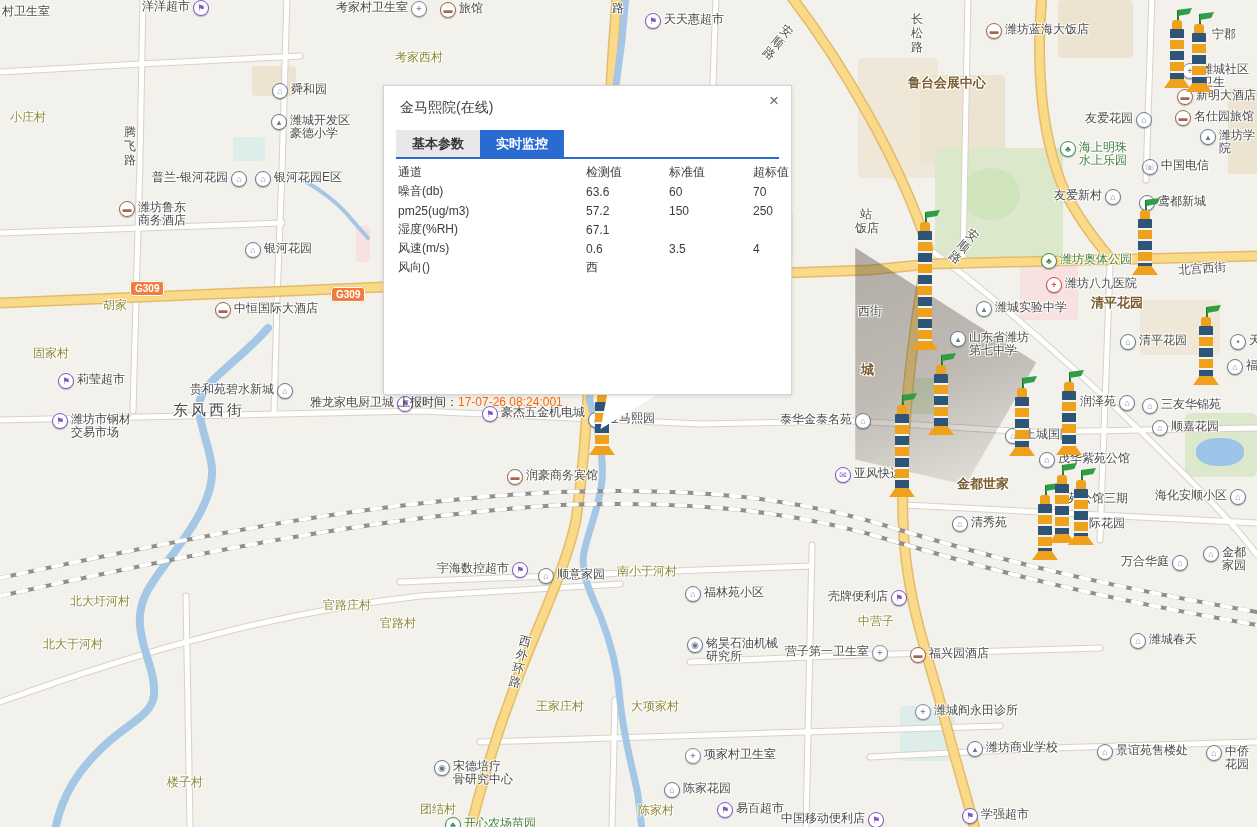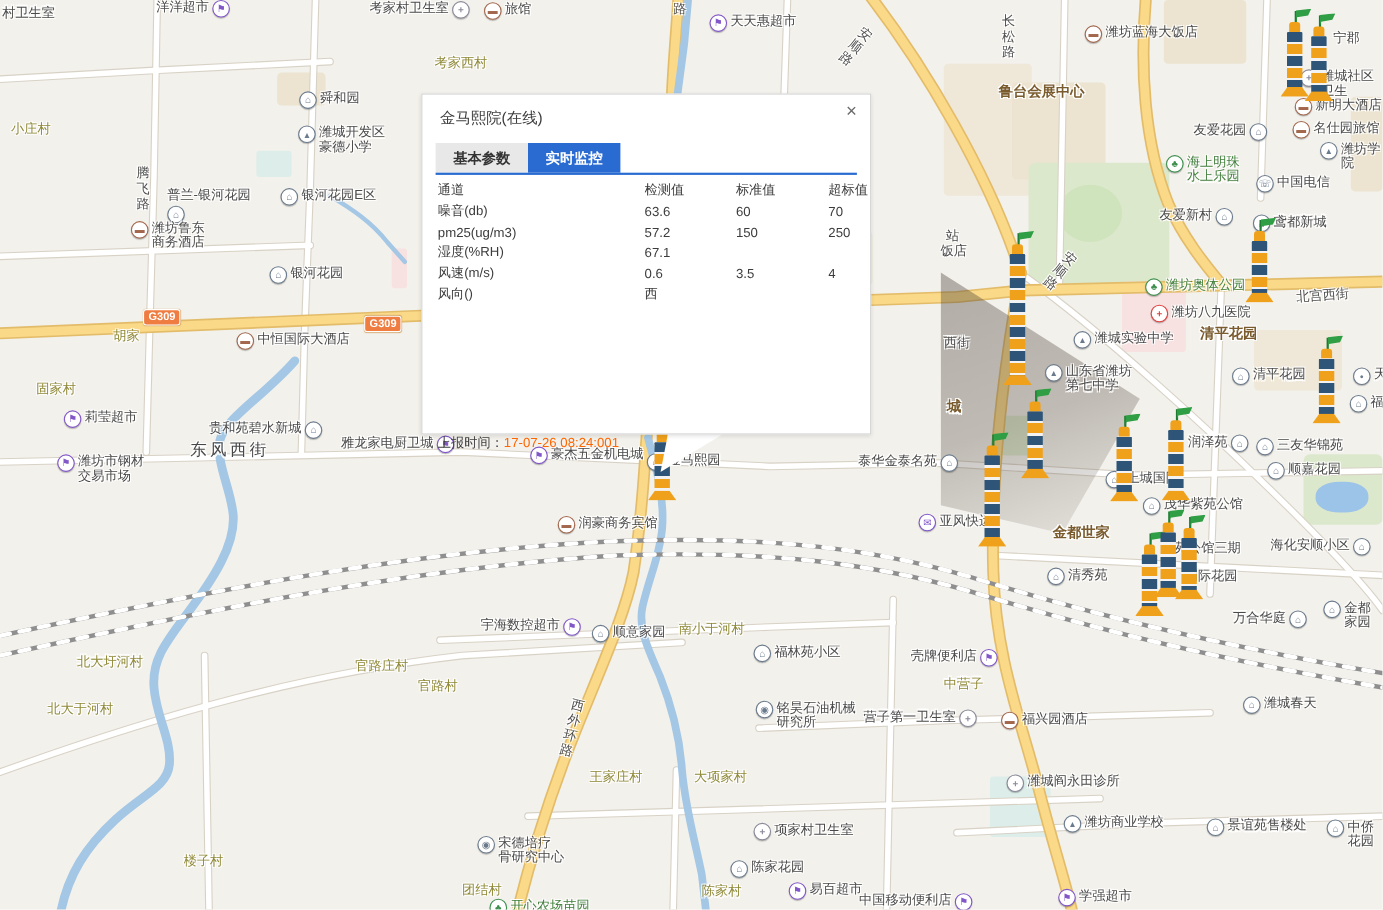--- a/index.html
+++ b/index.html
@@ -226,37 +226,37 @@
         <span class="txt">鲁台会展中心</span>
       </div>
       <div class="lbl k-village" style="left: 10px; top: 111px;">
         <span class="txt">小庄村</span>
       </div>
       <div class="lbl k-poi" style="left: 271px; top: 114px;">
         <span class="mapicon" style="color: rgb(107, 123, 141); border: 1.5px solid rgb(107, 123, 141);">▴</span>
         <span class="txt">潍城开发区
 豪德小学</span>
       </div>
-      <div class="lbl k-road vert" style="left: 124px; top: 125px; margin-top: 25px;">
+      <div class="lbl k-road vert" style="left: 124px; top: 125px;">
         <span class="txt">腾飞路</span>
       </div>
       <div class="lbl k-poi" style="left: 1085px; top: 112px;">
         <span class="txt">友爱花园</span>
         <span class="mapicon" style="color: rgb(107, 123, 141); border: 1.5px solid rgb(107, 123, 141);">⌂</span>
       </div>
       <div class="lbl k-park" style="left: 1060px; top: 141px;">
         <span class="mapicon" style="color: rgb(63, 143, 79); border: 1.5px solid rgb(63, 143, 79);">♣</span>
         <span class="txt">海上明珠
 水上乐园</span>
       </div>
       <div class="lbl k-poi" style="left: 1142px; top: 159px;">
         <span class="mapicon" style="color: rgb(107, 123, 141); border: 1.5px solid rgb(107, 123, 141);">☏</span>
         <span class="txt">中国电信</span>
       </div>
-      <div class="lbl k-poi" style="left: 152px; top: 171px; flex-direction: column;">
+      <div class="lbl k-poi" style="left: 152px; top: 171px;">
         <span class="txt">普兰-银河花园</span>
         <span class="mapicon" style="color: rgb(107, 123, 141); border: 1.5px solid rgb(107, 123, 141);">⌂</span>
       </div>
       <div class="lbl k-poi" style="left: 255px; top: 171px;">
         <span class="mapicon" style="color: rgb(107, 123, 141); border: 1.5px solid rgb(107, 123, 141);">⌂</span>
         <span class="txt">银河花园E区</span>
       </div>
       <div class="lbl k-poi" style="left: 1054px; top: 189px;">
         <span class="txt">友爱新村</span>
         <span class="mapicon" style="color: rgb(107, 123, 141); border: 1.5px solid rgb(107, 123, 141);">⌂</span>

